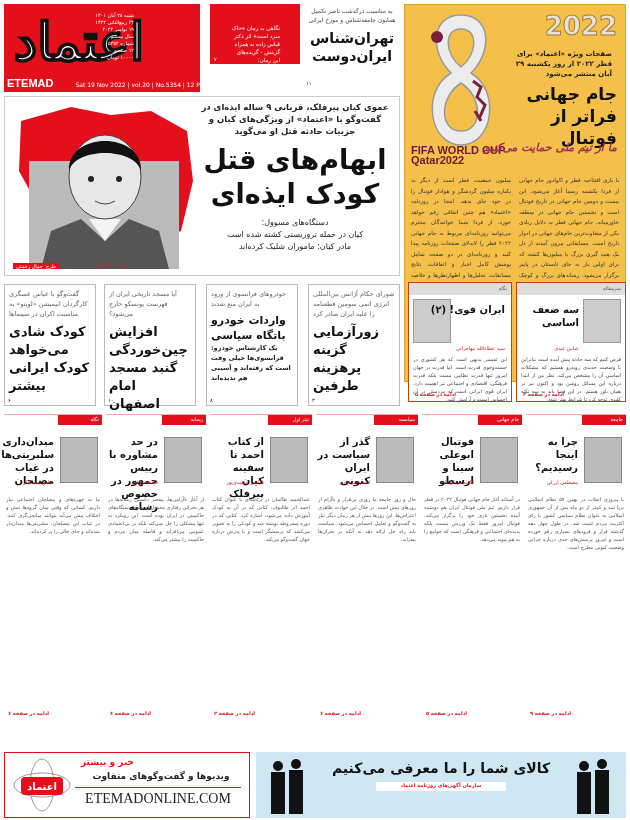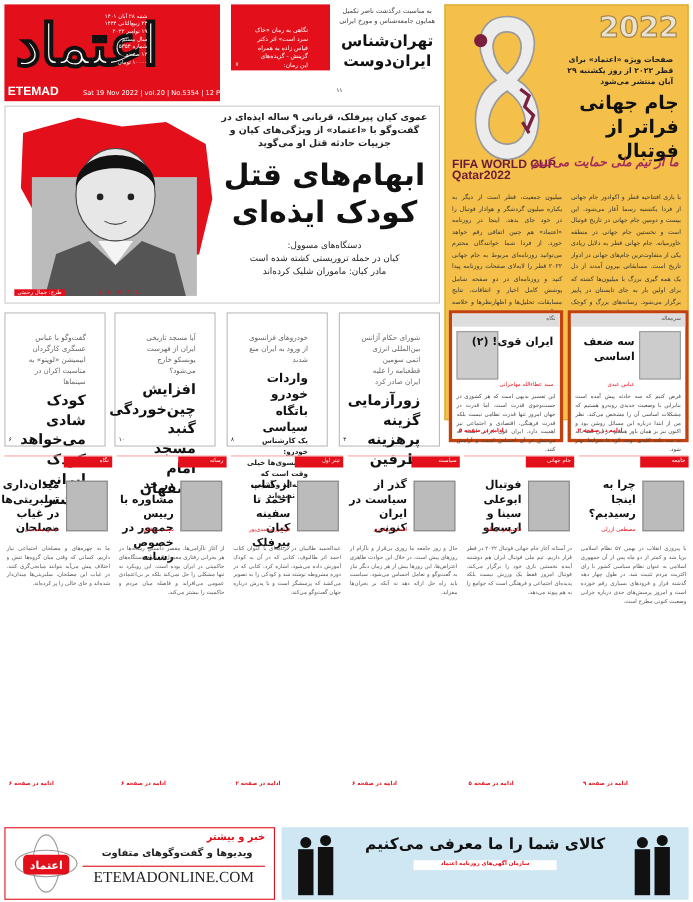--- a/index.html
+++ b/index.html
@@ -30,42 +30,42 @@
   .wc .col{flex:1;font-size:5.6px;line-height:10.5px;color:#333;text-align:justify}
   .wc .cont{position:absolute;left:8px;bottom:8px;font-size:5.5px;color:#c0392b;font-weight:bold}
   .main{left:4px;top:96px;width:396px;height:180px;border:1px solid #ccc}
   .photo{position:absolute;left:6px;top:4px;width:188px;height:168px;background:#fff;overflow:hidden}
   .photo .credit{position:absolute;left:2px;bottom:0;font-size:5px;background:#e3101b;color:#fff;padding:0 3px}
   .photo .jamal{position:absolute;left:80px;bottom:0;font-size:5px;color:#e3101b;letter-spacing:5px;direction:ltr}
   .main .txt{position:absolute;right:6px;top:4px;width:196px;text-align:center}
   .main .lead{font-size:8.5px;font-weight:bold;line-height:12px;color:#222}
   .main .hl{font-size:27px;font-weight:bold;line-height:34px;color:#111;margin-top:6px}
   .main .sub{font-size:8px;font-weight:normal;line-height:12px;color:#222;margin-top:6px}
-  .box4{top:312px;height:92px;border:1px solid #bbb;padding:17px;text-align:right}
+  .box4{top:312px;height:92px;border:1px solid #bbb;padding:4px;text-align:left}
   .box4 .s{font-size:6.5px;color:#666;line-height:10px}
   .box4 .h{font-size:13px;font-weight:bold;line-height:18px;color:#111;margin-top:4px}
   .box4 .d{font-size:6.5px;line-height:10px;color:#222;font-weight:bold}
   .box4 .n{position:absolute;left:3px;bottom:2px;font-size:5px}
-  .op{top:282px;height:120px;border:3px solid #c2410c;background:#fff}
+  .op{top:282px;height:120px;border:1px solid #c2410c;background:#fff}
   .op .bar{height:12px;background:#ddd;font-size:5px;color:#555;text-align:right;padding:2px 4px}
   .op .ph{position:absolute;width:38px;height:44px;top:16px;background:#ccc;border:1px solid #999}
   .op .ttl{position:absolute;top:20px;font-size:10px;font-weight:bold;line-height:13px;color:#111;text-align:right}
   .op .au{position:absolute;top:62px;font-size:5px;color:#e3101b}
   .op .body{position:absolute;top:72px;left:4px;right:4px;font-size:5px;line-height:8px;color:#444;text-align:justify}
   .op .cont{position:absolute;bottom:4px;font-size:5px;color:#e3101b;font-weight:bold}
   .colm{top:414px;height:302px;border-top:1px solid #fca5a5}
   .colm .tag{position:absolute;right:0;top:0;width:44px;height:10px;background:#e3101b;color:#fff;font-size:5px;text-align:right;padding:1px 3px}
   .colm .ph{position:absolute;right:4px;top:22px;width:38px;height:46px;background:#bbb;border:1px solid #888}
   .colm .ttl{position:absolute;right:48px;top:20px;font-size:10px;font-weight:bold;line-height:13px;color:#111;text-align:right}
   .colm .au{position:absolute;right:48px;top:64px;font-size:5px;color:#e3101b}
   .colm .body{position:absolute;top:80px;left:2px;right:2px;bottom:12px;font-size:5px;line-height:8px;color:#555;text-align:justify;overflow:hidden}
   .colm .cont{position:absolute;bottom:0;left:4px;font-size:5px;color:#e3101b;font-weight:bold}
   .ad-left{left:4px;top:752px;width:246px;height:66px;border:1px solid #e3101b}
   .ad-left .lg{position:absolute;left:6px;top:4px;width:62px;height:56px}
-  .ad-left .l1{position:absolute;right:8px;top:4px;width:160px;text-align:right;font-size:9px;font-weight:bold;color:#e3101b}
+  .ad-left .l1{position:absolute;right:8px;top:4px;width:160px;text-align:left;font-size:9px;font-weight:bold;color:#e3101b}
   .ad-left .l2{position:absolute;right:8px;top:18px;width:160px;text-align:center;font-size:9px;font-weight:bold;color:#222}
   .ad-left .rule{position:absolute;right:8px;top:34px;width:166px;height:1px;background:#e3101b}
   .ad-left .url{position:absolute;right:8px;top:38px;width:166px;text-align:center;font-family:Liberation Serif, serif;font-size:14px;color:#222;direction:ltr}
   .ad-right{left:256px;top:752px;width:370px;height:66px;background:#cfe6f3}
   .ad-right .h{position:absolute;left:60px;right:60px;top:8px;text-align:center;font-size:14px;font-weight:bold;color:#111}
   .ad-right .org{position:absolute;left:120px;width:130px;top:30px;height:9px;background:#fff;font-size:5px;color:#e3101b;text-align:center;font-weight:bold}
   .ad-right .tel{position:absolute;left:60px;right:60px;top:44px;text-align:center;font-size:8px;font-weight:bold;color:#111}
   .sil{position:absolute;top:6px;width:44px;height:56px}
 </style>
 </head>

